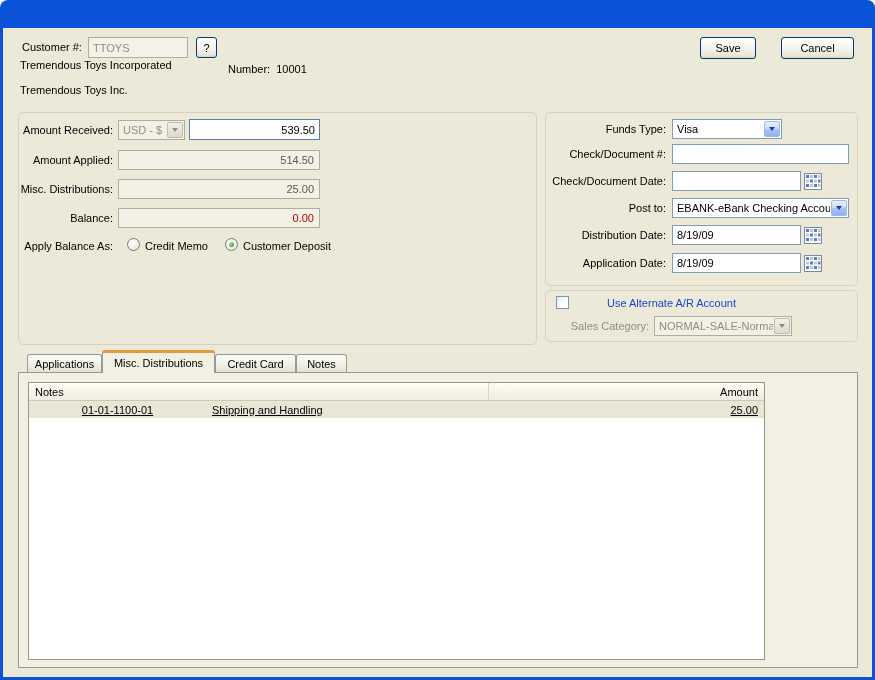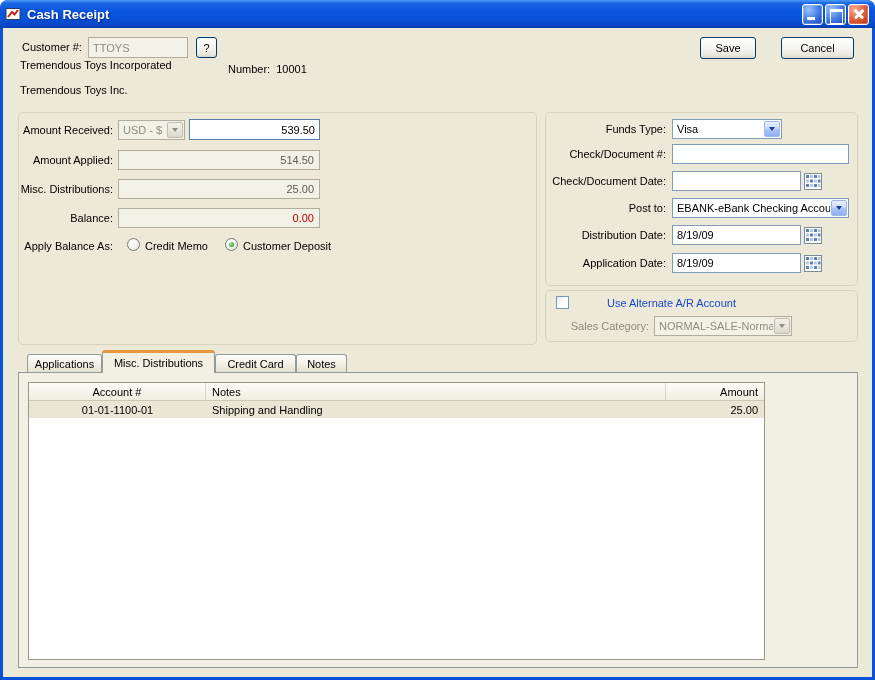--- a/index.html
+++ b/index.html
@@ -66,51 +66,31 @@
   .tab { position:absolute; border:1px solid #919b9c; border-bottom:none; border-radius:3px 3px 0 0; z-index:1;
     background:linear-gradient(180deg,#fdfdfa 0%,#f2f0e4 55%,#e4e1cf 100%); display:flex; align-items:center; justify-content:center; }
   .tab.active { background:#f2f0e2; border-top:3px solid #e8973c; z-index:3; }
   .tabpanel { position:absolute; border:1px solid #919b9c; background:#f2f0e2; z-index:2; }
 
   .grid { position:absolute; background:#fff; border:1px solid #9a978a; display:flex; flex-direction:column; overflow:hidden; z-index:3; }
   .grid-header { display:flex; flex:0 0 18px; height:18px; background:linear-gradient(180deg,#fdfcf6,#efeddf); border-bottom:1px solid #cbc8b6; }
   .gh { display:flex; align-items:center; border-right:1px solid #d9d6c6; padding:0 6px; }
   .gh.last { border-right:none; }
   .gh.c { justify-content:center; } .gh.rt { justify-content:flex-end; }
-  .grid-row { display:flex; flex:0 0 17px; height:17px; background:#e9e6d5; }
+  .grid-row { display:flex; flex:0 0 17px; height:17px; background:#e9e6d5;text-decoration:underline; }
   .gc { display:flex; align-items:center; padding:0 6px; }
   .gc.c { justify-content:center; } .gc.rt { justify-content:flex-end; }
   .col-account { width:177px; } .col-notes { width:460px; } .col-amount { flex:1; }
   .grid-fill { flex:1; background:#fff; }
 </style>
 </head>
 <body>
 
 <div class="window">
 
-  <div class="titlebar">
-    <span style="display:flex;">
-      <svg width="16" height="16" viewBox="0 0 16 16">
-        <rect x="1" y="2.5" width="14" height="11" fill="#fff" stroke="#2a3e5c"></rect>
-        <path d="M3 11 L7 6 L9.5 8.5 L13 4" stroke="#c22413" stroke-width="2" fill="none"></path>
-      </svg>
-    </span>
-    <span class="title">Cash Receipt</span>
-    <div class="winbtns">
-      <div class="winbtn minb">
-          <span class="glyph min"></span>
-        </div>
-      <div class="winbtn maxb">
-          <span class="glyph max"></span>
-        </div>
-      <div class="winbtn closeb">
-          <span class="glyph close"></span>
-        </div>
-    </div>
-  </div>
 
   <div class="client">
 
     <span class="lbl" style="left:19px;top:9px;">Customer #:</span>
     <input class="input dis" readonly="" style="left: 85px; top: 9px; width: 100px; height: 21px;" value="TTOYS">
     <div class="btn" style="left:193px;top:9px;width:21px;height:21px;">?</div>
     <span class="txt" style="left:225px;top:34px;">
       <span>Number:</span>
       <span style="margin-left:3px;">10001</span>
     </span>
@@ -237,21 +217,20 @@
 
     <div class="tab" style="left:24px;top:326px;width:75px;height:18px;">Applications</div>
     <div class="tab active" style="left:99px;top:322px;width:113px;height:23px;">Misc. Distributions</div>
     <div class="tab" style="left:212px;top:326px;width:81px;height:18px;">Credit Card</div>
     <div class="tab" style="left:293px;top:326px;width:51px;height:18px;">Notes</div>
 
     <div class="tabpanel" style="left:15px;top:344px;width:840px;height:296px;"></div>
 
     <div class="grid" style="left:25px;top:354px;width:737px;height:278px;">
       <div class="grid-header">
-        <div class="gh c col-account">Account #</div>
         <div class="gh col-notes">Notes</div>
         <div class="gh rt last col-amount">Amount</div>
       </div>
       <div class="grid-row">
         <div class="gc c col-account">01-01-1100-01</div>
         <div class="gc col-notes">Shipping and Handling</div>
         <div class="gc rt col-amount">25.00</div>
       </div>
       <div class="grid-fill"></div>
     </div>

